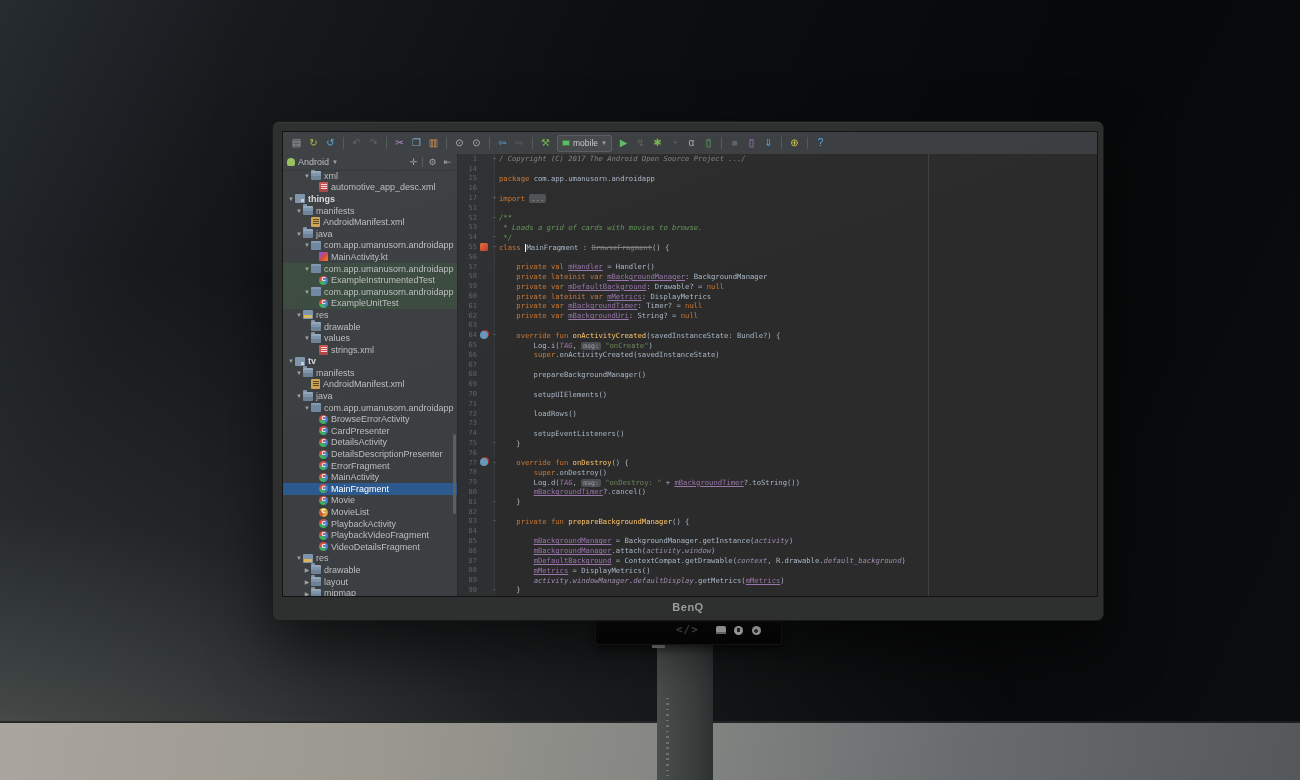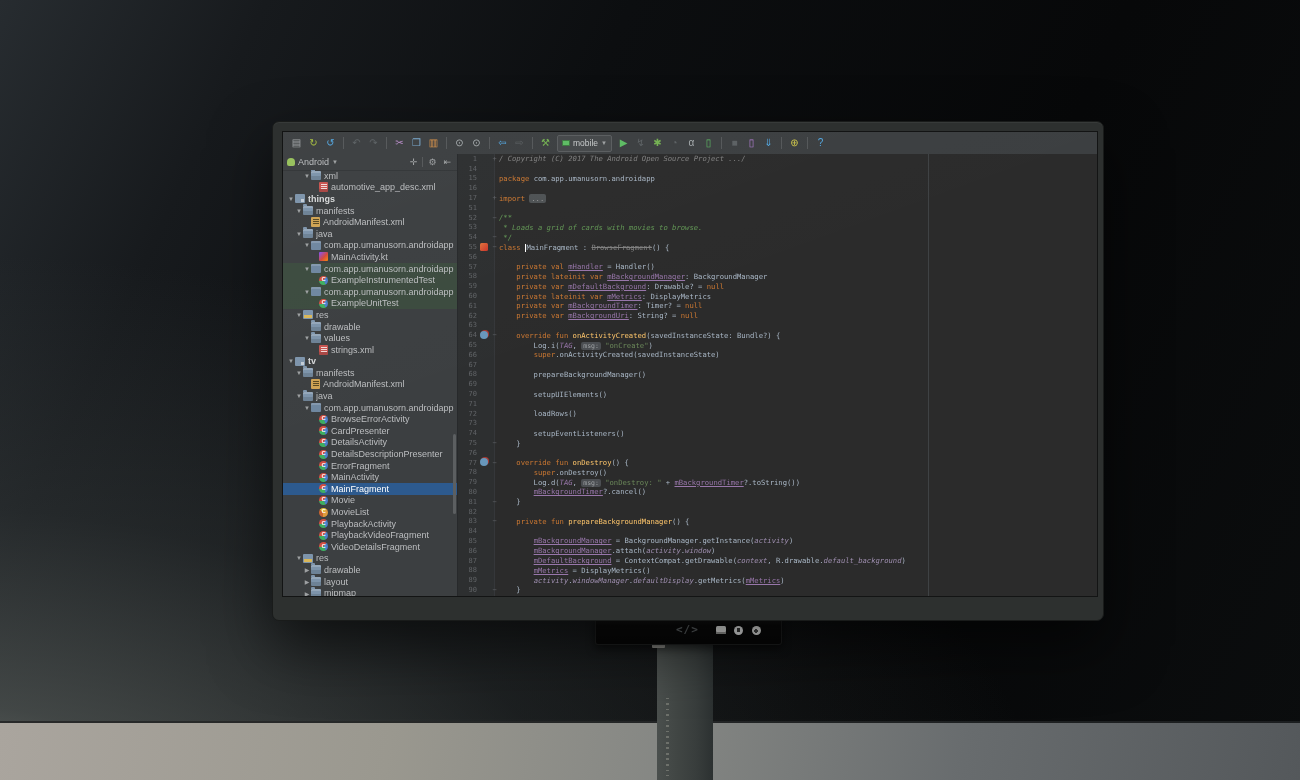--- a/index.html
+++ b/index.html
@@ -688,14 +688,17 @@
                 <span class="ln">90</span>
                 <span class="gic"></span>
                 <span class="foldc">−</span>
                 <span class="code"><span class="tk-t">    }</span></span>
               </div>
             </div>
         </div>
       </div>
 
     </div>
+    <div class="chin">
+      <span class="logo">BenQ</span>
+    </div>
   </div>
 </div>
 
 </body></html>

